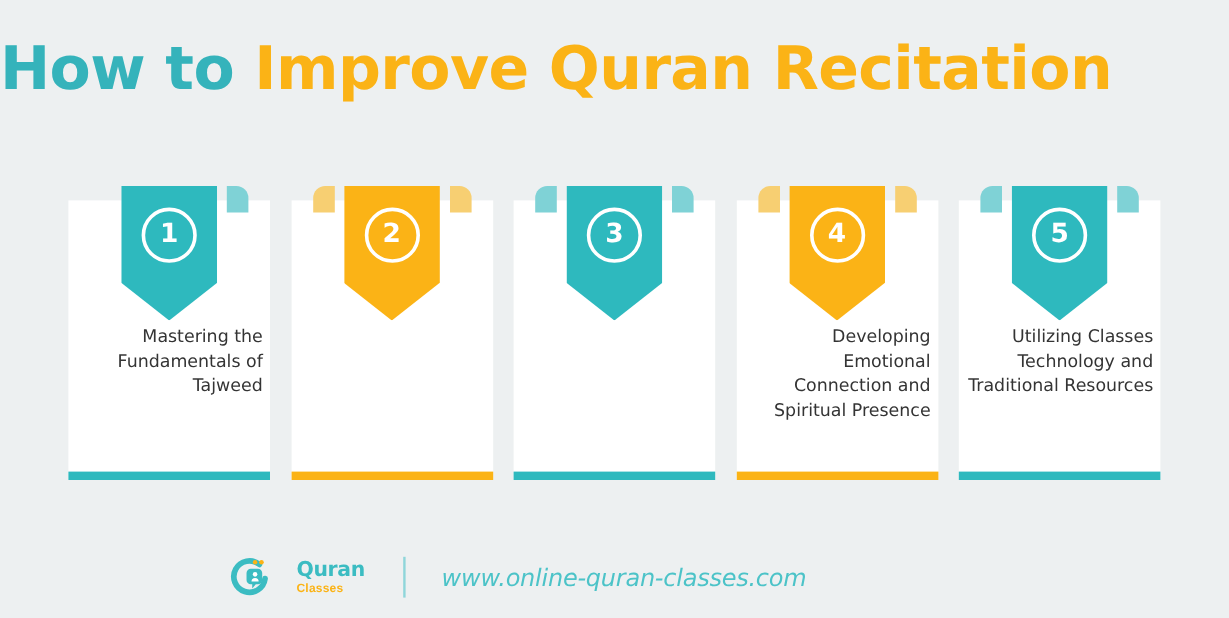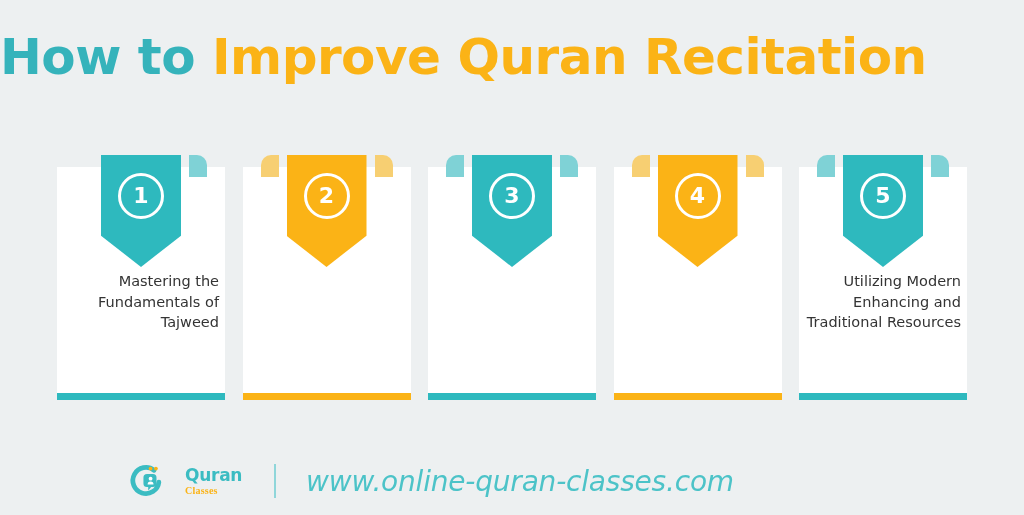--- a/index.html
+++ b/index.html
@@ -159,39 +159,39 @@
     margin-left: 3px;
   }
   .logo-quran {
     font-family: "DejaVu Sans", sans-serif;
     font-size: 17px;
     font-weight: bold;
     color: #3bbcc2;
     letter-spacing: -0.3px;
   }
   .logo-classes {
-    font-family: Liberation Serif, serif;
+    font-family: Liberation Sans, sans-serif;
     font-size: 10px;
     font-weight: bold;
     color: #fbb316;
     letter-spacing: 0.2px;
     margin-top: 2px;
   }
 
   .divider {
     width: 2px;
     height: 34px;
     background: #8fd6da;
     margin: 0 14px 0 16px;
   }
 
   .url {
     font-family: "DejaVu Sans", sans-serif;
     font-style: italic;
-    font-size: 28px;
+    font-size: 20px;
     color: #4cc3c8;
     letter-spacing: -0.2px;
     white-space: nowrap;
   }
 </style>
 </head>
 <body>
 
 <div class="title-wrap">
   <h1 class="title">
@@ -232,31 +232,32 @@
     <div class="card-bar"></div>
   </div>
 
   <div class="card amber">
     <div class="ribbon-area">
       <div class="fold fold-l"></div>
       <div class="fold fold-r"></div>
       <div class="ribbon"></div>
       <div class="num-circle">4</div>
     </div>
+    <div class="card-text">Developing Emotional Connection and Spiritual Presence</div>
     <div class="card-bar"></div>
   </div>
 
   <div class="card teal">
     <div class="ribbon-area">
       <div class="fold fold-l"></div>
       <div class="fold fold-r"></div>
       <div class="ribbon"></div>
       <div class="num-circle">5</div>
     </div>
-    <div class="card-text">Utilizing Modern Enhancing and Traditional Resources</div>
+    <div class="card-text">Utilizing Classes Technology and Traditional Resources</div>
     <div class="card-bar"></div>
   </div>
 
 </div>
 
 <div class="footer">
 
   <svg class="logo-mark" viewBox="0 0 64 64">
 
     <path d="M44 14 A22 22 0 1 0 52 34" fill="none" stroke="#3bbcc2" stroke-width="8" stroke-linecap="round"></path>

